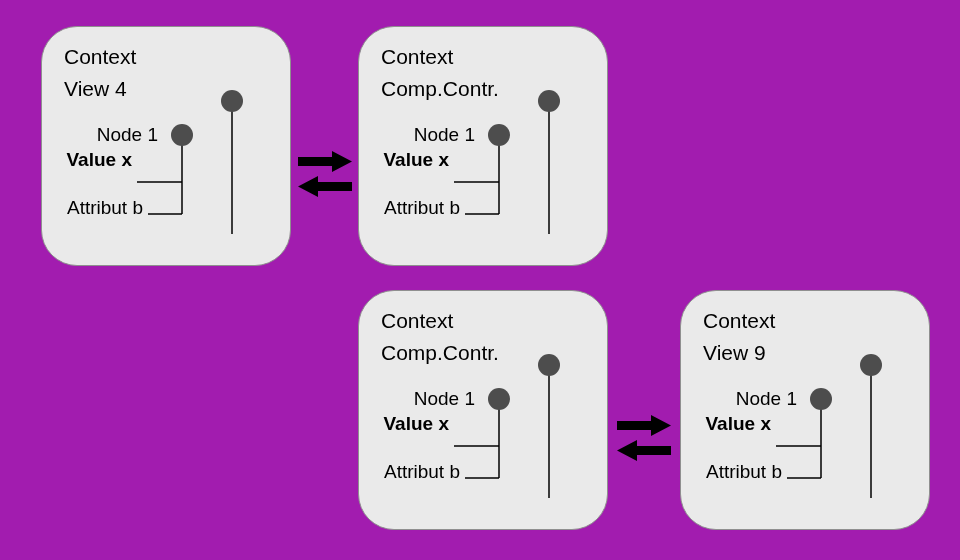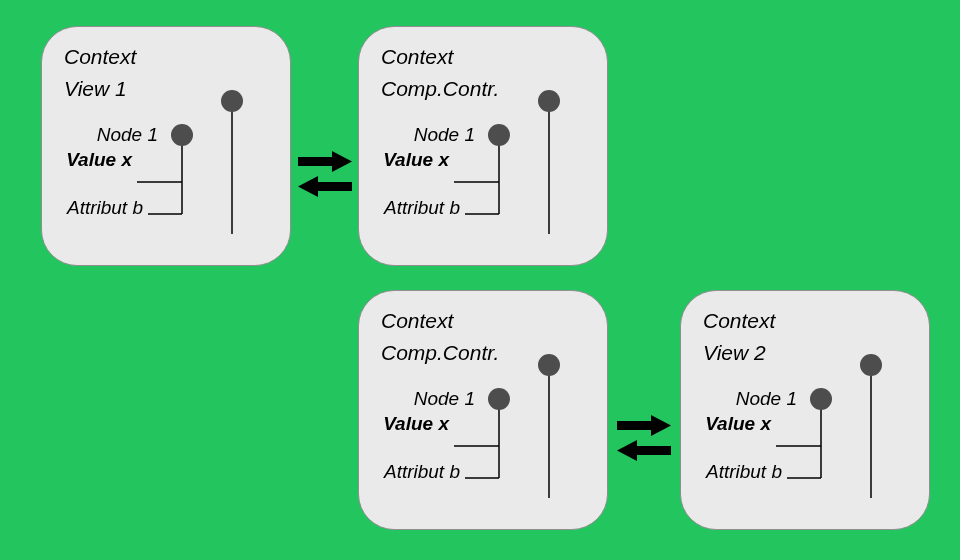--- a/index.html
+++ b/index.html
@@ -4,25 +4,24 @@
 <style>
   html, body {
     margin: 0;
     padding: 0;
     background: #ffffff;
   }
   .canvas {
     position: relative;
     width: 960px;
     height: 560px;
-    background: #22c55e;
+    background: #a21caf;
     font-family: "Liberation Sans", sans-serif;
     overflow: hidden;
     color: #000000;
-    font-style: italic;
   }
   .ctx-box {
     position: absolute;
     width: 250px;
     height: 240px;
     background: #eaeaea;
     border: 1.6px solid #8f8f8f;
     border-radius: 36px;
     box-sizing: border-box;
   }
@@ -73,21 +72,21 @@
     <svg class="box-svg" viewBox="0 0 250 240" aria-hidden="true">
       <line class="tree-line" x1="190" y1="75" x2="190" y2="207"></line>
       <line class="tree-line" x1="140" y1="108" x2="140" y2="187"></line>
       <line class="tree-line" x1="95" y1="155" x2="140" y2="155"></line>
       <line class="tree-line" x1="106" y1="187" x2="140" y2="187"></line>
       <circle class="tree-node" cx="190" cy="74" r="11" fill="#4d4d4d"></circle>
       <circle class="tree-node" cx="140" cy="108" r="11" fill="#4d4d4d"></circle>
     </svg>
     <div class="box-title">
       <div>Context</div>
-      <div>View 1</div>
+      <div>View 4</div>
     </div>
     <div class="lbl lbl-node">Node 1</div>
     <div class="lbl lbl-value">Value x</div>
     <div class="lbl lbl-attr">Attribut b</div>
   </div>
 
   <div class="ctx-box" style="left:358px; top:26px;">
     <svg class="box-svg" viewBox="0 0 250 240" aria-hidden="true">
       <line class="tree-line" x1="190" y1="75" x2="190" y2="207"></line>
       <line class="tree-line" x1="140" y1="108" x2="140" y2="187"></line>
@@ -127,21 +126,21 @@
     <svg class="box-svg" viewBox="0 0 250 240" aria-hidden="true">
       <line class="tree-line" x1="190" y1="75" x2="190" y2="207"></line>
       <line class="tree-line" x1="140" y1="108" x2="140" y2="187"></line>
       <line class="tree-line" x1="95" y1="155" x2="140" y2="155"></line>
       <line class="tree-line" x1="106" y1="187" x2="140" y2="187"></line>
       <circle class="tree-node" cx="190" cy="74" r="11" fill="#4d4d4d"></circle>
       <circle class="tree-node" cx="140" cy="108" r="11" fill="#4d4d4d"></circle>
     </svg>
     <div class="box-title">
       <div>Context</div>
-      <div>View 2</div>
+      <div>View 9</div>
     </div>
     <div class="lbl lbl-node">Node 1</div>
     <div class="lbl lbl-value">Value x</div>
     <div class="lbl lbl-attr">Attribut b</div>
   </div>
 
   <svg class="arrows" style="left:296px; top:151px;" viewBox="0 0 58 46" aria-hidden="true">
     <polygon class="arrow" points="2,6 36,6 36,0 56,10.5 36,21 36,15 2,15"></polygon>
     <polygon class="arrow" points="56,31 22,31 22,25 2,35.5 22,46 22,40 56,40"></polygon>
   </svg>

